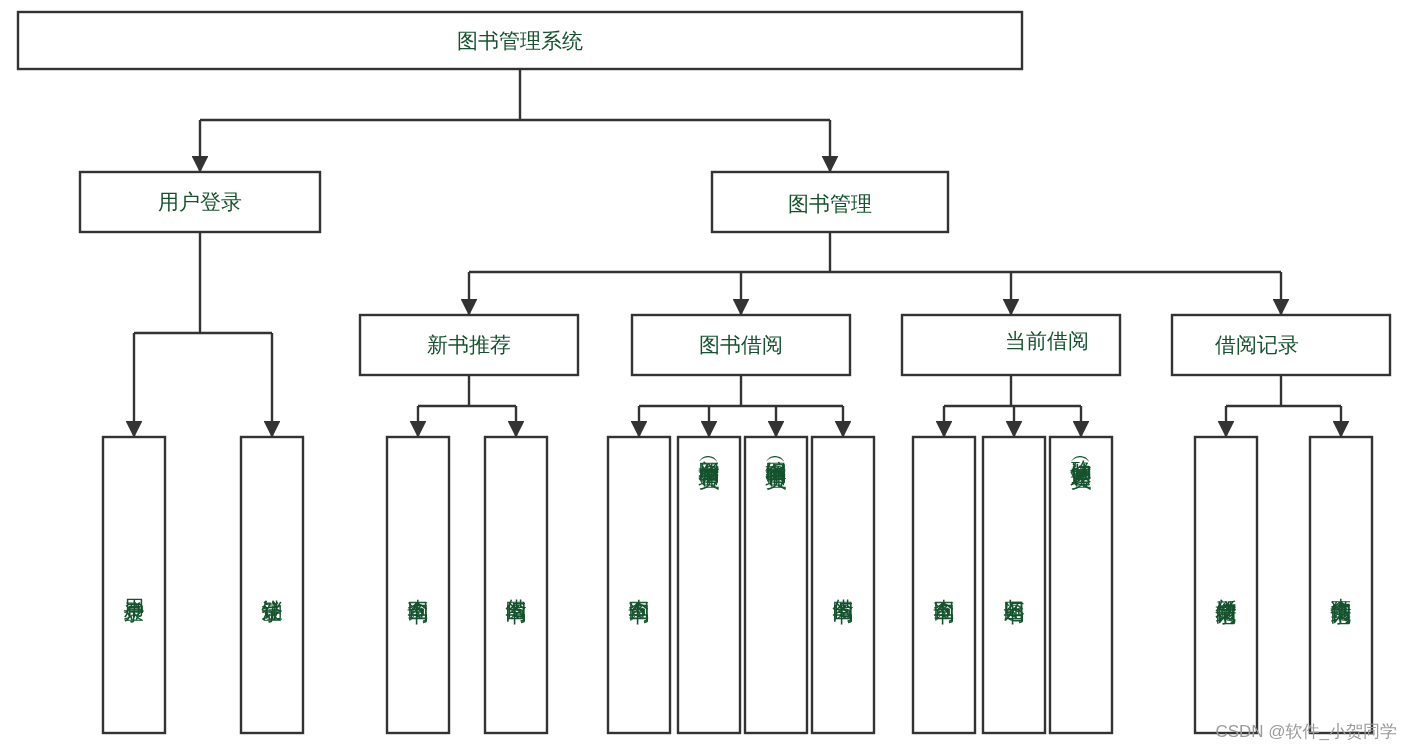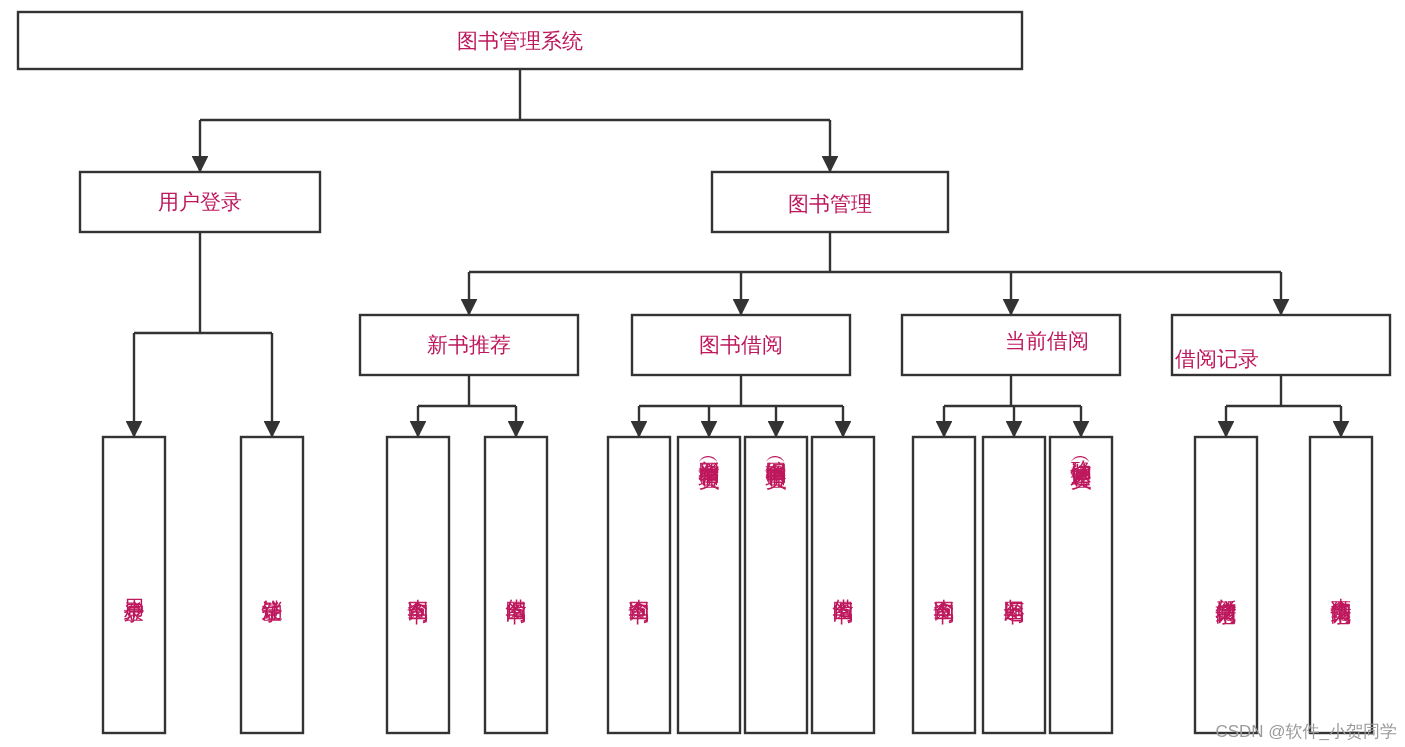--- a/index.html
+++ b/index.html
@@ -38,21 +38,21 @@
   }
   .arrow-head {
     fill: #333333;
     stroke: none;
   }
   .node-label {
     position: absolute;
     display: flex;
     align-items: center;
     justify-content: center;
-    color: #be185d;
+    color: #14532d;
     font-family: "Liberation Sans", "DejaVu Sans", sans-serif;
     text-align: center;
     box-sizing: border-box;
     pointer-events: none;
     white-space: pre;
   }
   .node-label.horizontal {
     font-size: 21px;
     line-height: 1.1;
   }
@@ -150,21 +150,21 @@
       </g>
   </svg>
 
   <div id="labels-layer">
       <div class="node-label horizontal" style="left: 18px; top: 12px; width: 1004px; height: 57px;">图书管理系统</div>
       <div class="node-label horizontal" style="left: 80px; top: 172px; width: 240px; height: 60px;">用户登录</div>
       <div class="node-label horizontal" style="left: 712px; top: 172px; width: 236px; height: 64px;">图书管理</div>
       <div class="node-label horizontal" style="left: 360px; top: 315px; width: 218px; height: 60px; border-radius: 16px;">新书推荐</div>
       <div class="node-label horizontal" style="left: 632px; top: 315px; width: 218px; height: 60px;">图书借阅</div>
       <div class="node-label horizontal" style="left: 902px; top: 315px; width: 218px; height: 52px; margin-left: 36px;">当前借阅</div>
-      <div class="node-label horizontal" style="left: 1108px; top: 315px; width: 218px; height: 60px; margin-top: 14px;">借阅记录</div>
+      <div class="node-label horizontal" style="left: 1148px; top: 315px; width: 218px; height: 60px;">借阅记录</div>
       <div class="node-label vertical centered" style="left: 103px; top: 437px; width: 62px; height: 296px;">用户登录</div>
       <div class="node-label vertical centered" style="left: 241px; top: 437px; width: 62px; height: 296px;">注销登录</div>
       <div class="node-label vertical centered" style="left: 387px; top: 437px; width: 62px; height: 296px;">查询图书</div>
       <div class="node-label vertical centered" style="left: 485px; top: 437px; width: 62px; height: 296px;">借阅图书</div>
       <div class="node-label vertical centered" style="left: 608px; top: 437px; width: 62px; height: 296px;">查询图书</div>
       <div class="node-label vertical" style="left: 678px; top: 437px; width: 62px; height: 296px;">新增图书（管理员）</div>
       <div class="node-label vertical" style="left: 745px; top: 437px; width: 62px; height: 296px;">编辑图书（管理员）</div>
       <div class="node-label vertical centered" style="left: 812px; top: 437px; width: 62px; height: 296px;">借阅图书</div>
       <div class="node-label vertical centered" style="left: 913px; top: 437px; width: 62px; height: 296px;">查询图书</div>
       <div class="node-label vertical centered" style="left: 983px; top: 437px; width: 62px; height: 296px;">归还图书</div>

